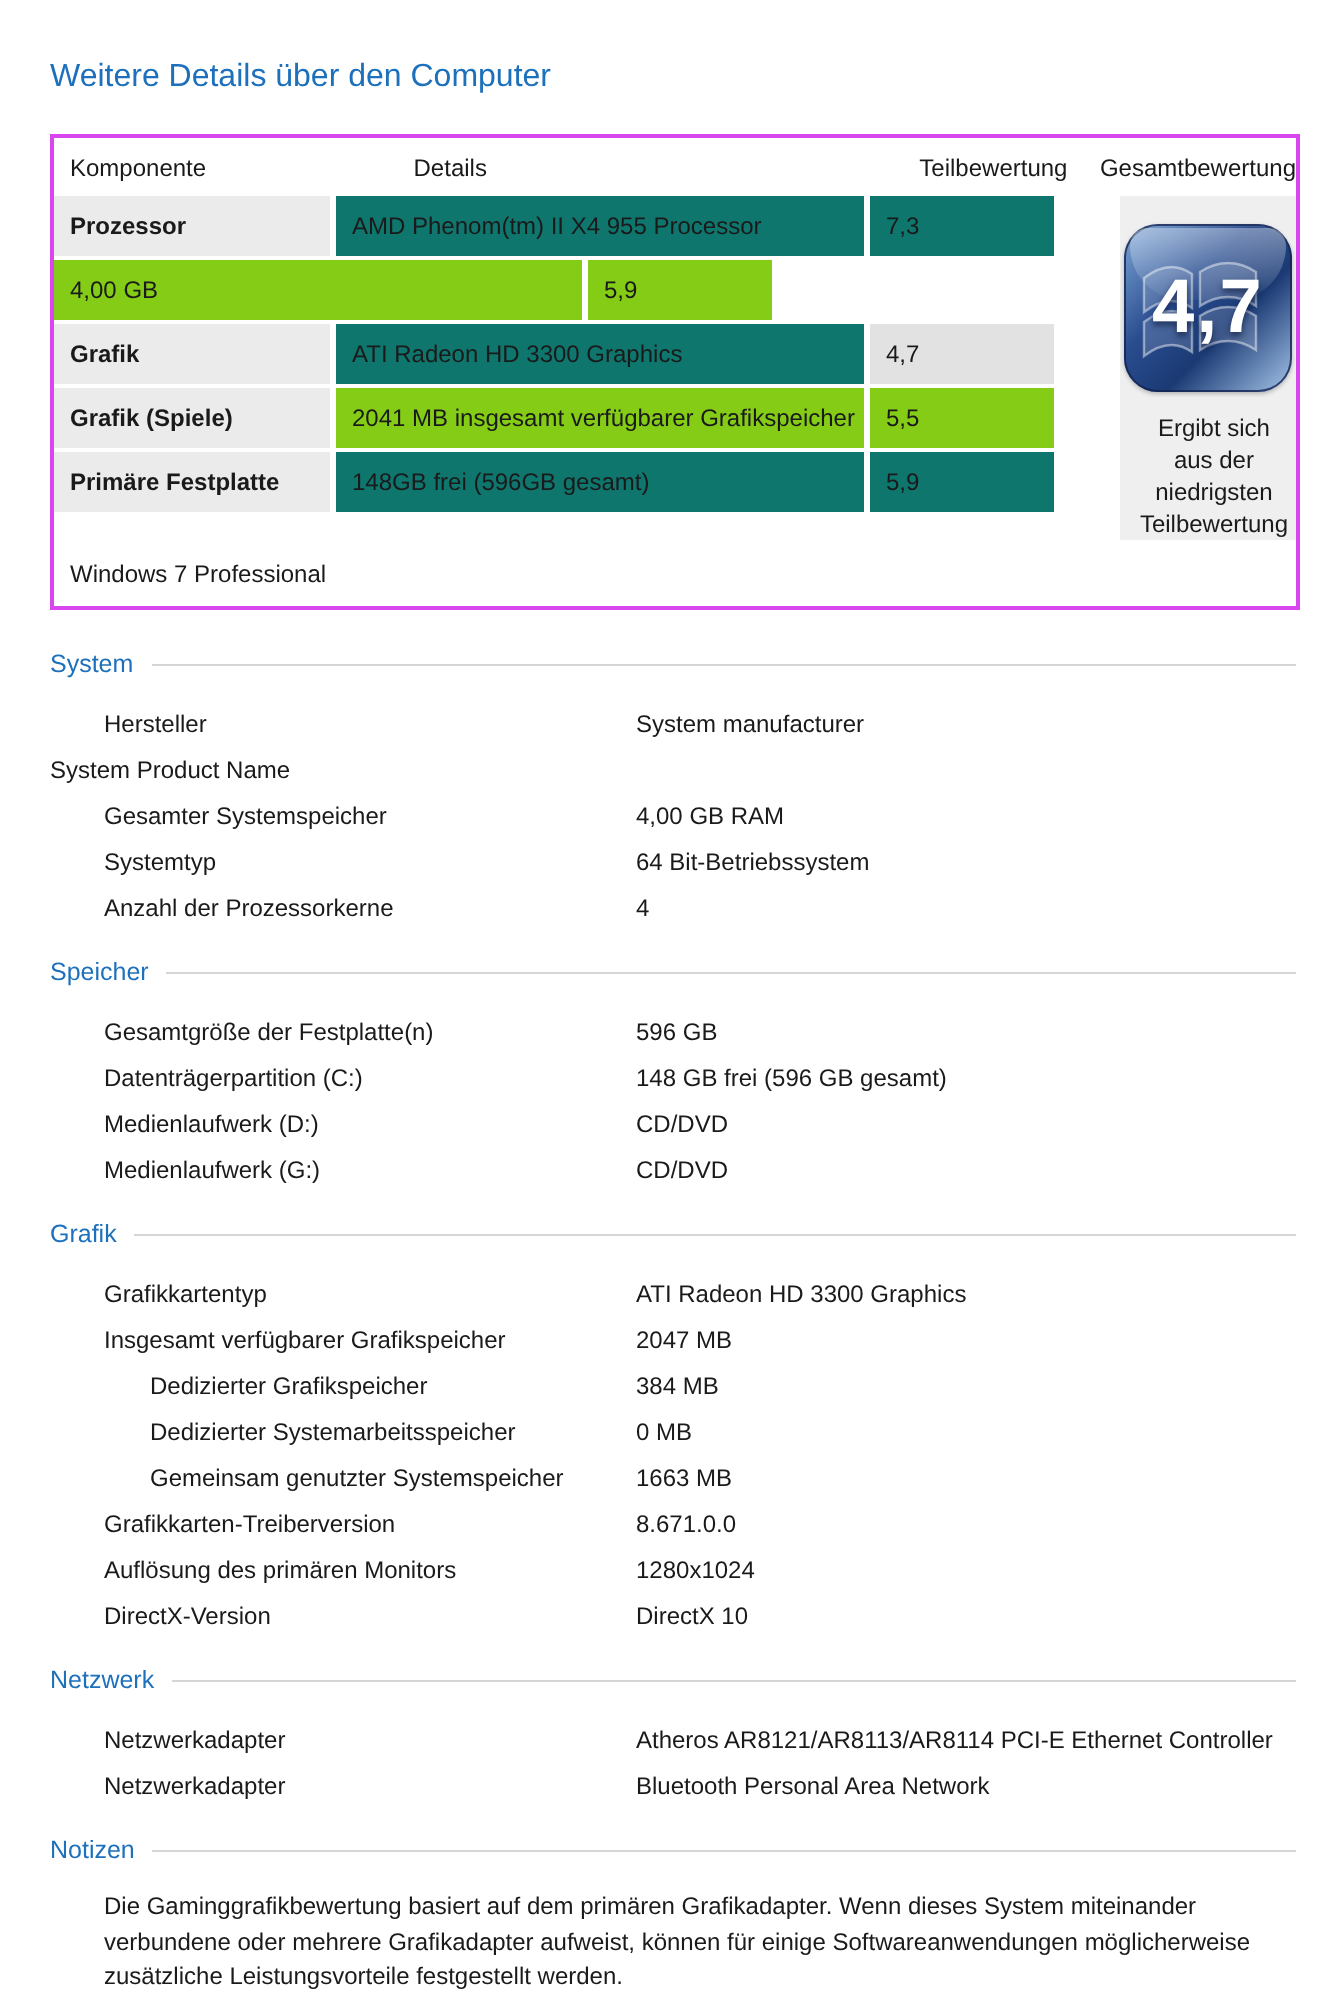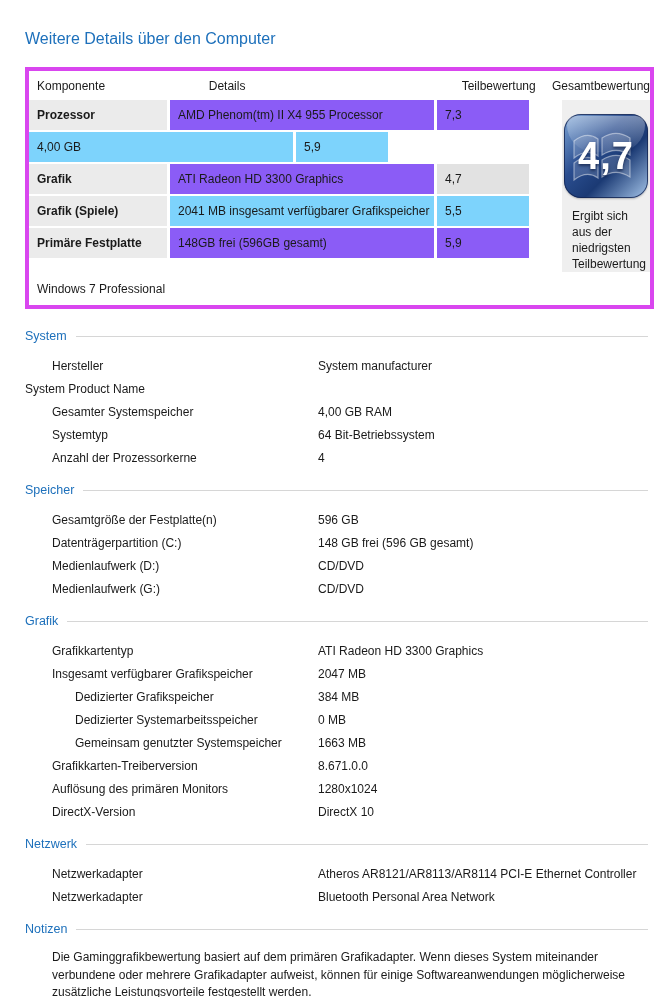--- a/index.html
+++ b/index.html
@@ -5,55 +5,55 @@
   html,body{margin:0;padding:0;}
   body{
     width:669px;height:997px;background:#ffffff;
     font-family:"Liberation Sans",sans-serif;color:#1a1a1a;
     overflow:hidden;
   }
   .page{padding:30px 21px 0 25px;box-sizing:border-box;}
   .title{font-size:16px;font-weight:400;color:#1d70bb;margin:0 0 19px 0;}
 
   
-  .wtable{border:4px solid #d946ef;width:621px;background:#fff;}
+  .wtable{border:2px solid #d946ef;width:621px;background:#fff;}
   .thead{display:flex;height:29px;align-items:center;font-size:12px;color:#1a1a1a;}
   .th{box-sizing:border-box;padding-left:8px;white-space:nowrap;}
   .th.c1{width:141px;}
   .th.c2{width:267px;margin-left:38px;}
   .th.c3{width:95px;}
   .th.c4{flex:1;}
 
   .tbody{display:flex;}
   .rows{width:555px;}
   .trow{display:flex;height:32px;}
   .td{box-sizing:border-box;display:flex;align-items:center;font-size:12px;
       border-bottom:2px solid #fff;padding-left:8px;white-space:nowrap;}
   .td.c1{width:138px;margin-right:3px;background:#ebebeb;font-weight:bold;}
   .td.c2{width:264px;margin-right:3px;}
   .td.c3{width:92px;margin-right:3px;}
-  .trow.odd .c2,.trow.odd .c3{background:#8b5cf6;}
-  .trow.even .c2,.trow.even .c3{background:#7dd3fc;}
+  .trow.odd .c2,.trow.odd .c3{background:#0f766e;}
+  .trow.even .c2,.trow.even .c3{background:#84cc16;}
   .td.c3.hl{background:#e2e2e2;}
 
   .overall{flex:1;background:#efefef;display:flex;flex-direction:column;align-items:center;}
   .badge{position:relative;width:84px;height:84px;margin-top:14px;border-radius:17px;
     background:linear-gradient(135deg,#7fa8d9 0%,#2a4d8f 38%,#1b3a74 62%,#a6c6ea 100%);
     box-shadow:inset 0 0 0 1px rgba(18,35,80,.8), inset 0 1px 1px rgba(255,255,255,.35),
                0 1px 2px rgba(0,0,0,.25);
     overflow:hidden;}
   .badge::before{content:"";position:absolute;left:3px;right:3px;top:2px;height:36px;
     border-radius:14px 14px 42px 42px;
     background:linear-gradient(rgba(255,255,255,.38),rgba(255,255,255,.04));}
   .flag{position:absolute;left:0;top:0;width:100%;height:100%;}
   .flag path{fill:rgba(255,255,255,.15);stroke:rgba(255,255,255,.45);stroke-width:1.2px;}
   .badge-score{position:absolute;left:0;top:0;right:0;bottom:0;display:flex;align-items:center;
     justify-content:center;font-size:38px;font-weight:bold;color:#ffffff;letter-spacing:1px;
     text-shadow:0 2px 3px rgba(10,25,60,.65);}
-  .overall-caption{align-self:flex-start;padding:10px 4px 0 10px;font-size:12px;line-height:16px;color:#1a1a1a;}
+  .overall-caption{align-self:flex-start;padding:10px 4px 0 10px;font-size:12px;line-height:16px;color:#1a1a1a;text-align:center;}
 
   .tfoot{height:33px;display:flex;align-items:center;padding-left:8px;font-size:12px;background:#fff;}
 
   
   .section{margin-top:13px;}
   .section:first-child{margin-top:19px;}
   .sec-head{display:flex;align-items:center;height:16px;}
   .sec-title{font-size:12.5px;color:#1d70bb;white-space:nowrap;}
   .sec-rule{flex:1;height:1px;background:#d6d6d6;margin-left:9px;}
   .sec-rows{margin-top:10px;}

